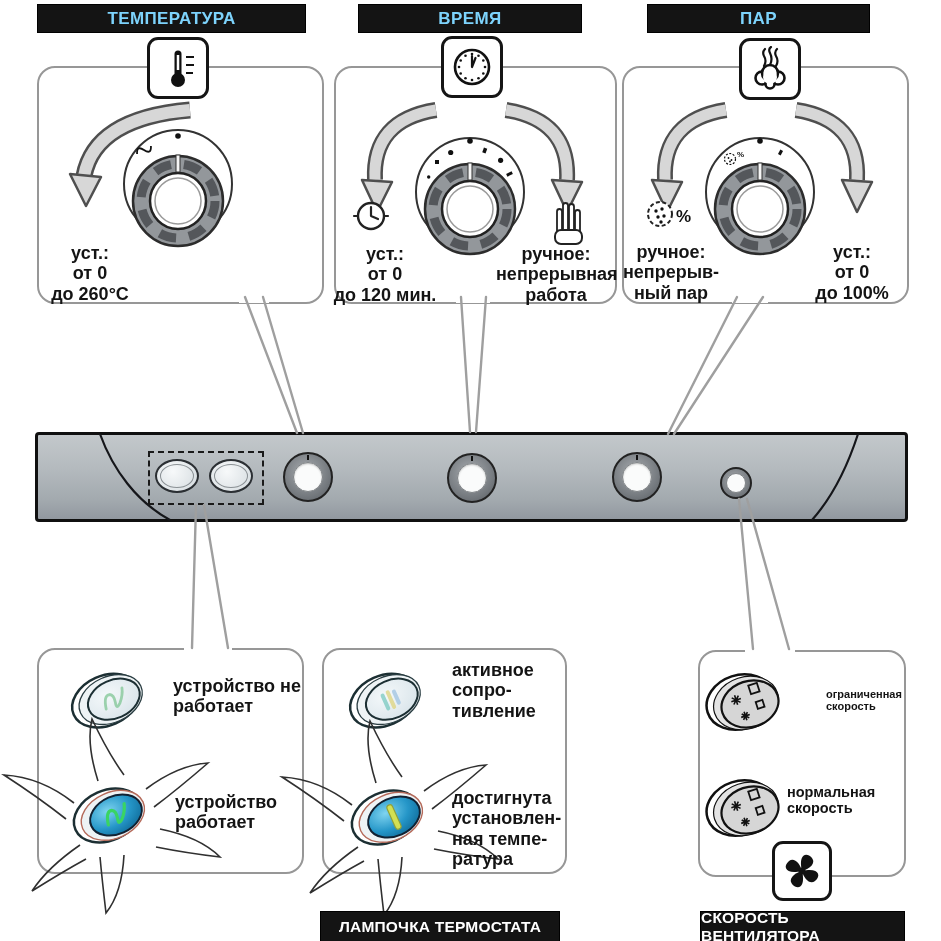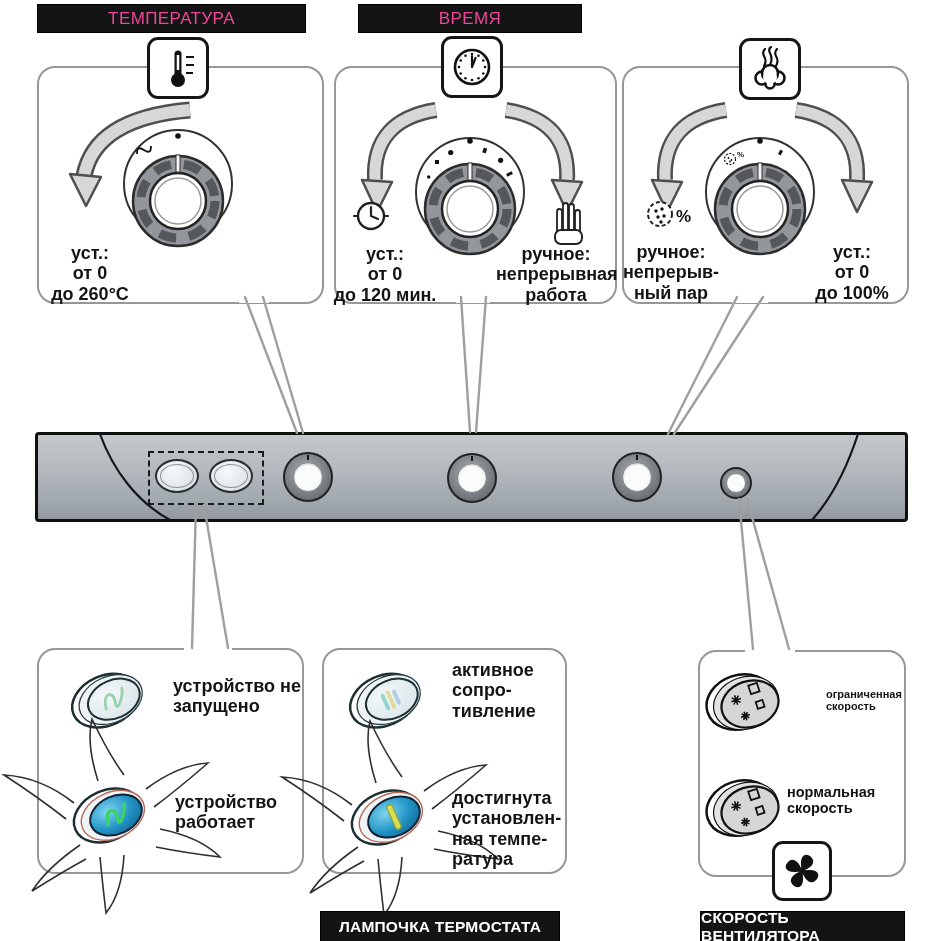--- a/index.html
+++ b/index.html
@@ -2,21 +2,21 @@
 <html><head>
 <meta charset="utf-8">
 <style>
   html,body{margin:0;padding:0;background:#fff;}
   #stage{position:relative;width:941px;height:941px;background:#ffffff;overflow:hidden;
          font-family:"Liberation Sans","DejaVu Sans",sans-serif;color:#141414;}
 
   
   .hbar{position:absolute;height:27px;background:#141414;border:1px solid #000;
         display:flex;align-items:center;justify-content:center;
-        color:#ec4899;font-weight:400;font-size:17px;letter-spacing:.4px;z-index:6;}
+        color:#7dd3fc;font-weight:700;font-size:17px;letter-spacing:.4px;z-index:6;}
   .b1{left:37px;top:4px;width:267px;}
   .b2{left:358px;top:4px;width:222px;text-align:center;}
   .b3{left:647px;top:4px;width:221px;}
   .bbar{position:absolute;height:29px;background:#141414;border:1px solid #000;
         display:flex;align-items:center;justify-content:center;
         color:#fff;font-weight:700;font-size:15.5px;letter-spacing:.2px;z-index:6;}
   .bb1{left:35px;top:911px;width:266px;}
   .bb2{left:320px;top:911px;width:238px;}
   .bb3{left:700px;top:911px;width:203px;}
 
@@ -94,20 +94,21 @@
   .fbtn{position:absolute;z-index:3;overflow:visible;}
   .f1{left:696px;top:662px;} .f2{left:696px;top:768px;}
 </style>
 </head>
 <body>
 
 <div id="stage">
 
   <div class="hbar b1">ТЕМПЕРАТУРА</div>
   <div class="hbar b2">ВРЕМЯ</div>
+  <div class="hbar b3">ПАР</div>
 
   <div class="tile t1">
     <svg width="44" height="44" viewBox="-22 -22 44 44">
       <path d="M0,-14 V10" stroke="#111" stroke-width="7" stroke-linecap="round" fill="none"></path>
       <circle cx="0" cy="12" r="7" fill="#111"></circle>
       <path d="M0,-13 V2" stroke="#fff" stroke-width="2.5" fill="none"></path>
       <path d="M8,-11 h8 M8,-3 h8 M8,5 h7" stroke="#111" stroke-width="2.2" fill="none"></path>
     </svg>
   </div>
   <div class="tile t2">
@@ -413,21 +414,21 @@
         <path d="M0,0 C-4,-16 4,-20 10,-13 C14,-8 8,-2 0,0 Z"></path>
         <path d="M0,0 C16,-4 20,4 13,10 C8,14 2,8 0,0 Z"></path>
         <path d="M0,0 C4,16 -4,20 -10,13 C-14,8 -8,2 0,0 Z"></path>
         <path d="M0,0 C-16,4 -20,-4 -13,-10 C-8,-14 -2,-8 0,0 Z"></path>
         <circle r="3.5"></circle>
       </g>
     </svg>
   </div>
 
   <div class="ml m-standby-off">устройство не
-запущено</div>
+работает</div>
   <div class="ml m-standby-on">устройство
 работает</div>
   <div class="ml m-thermo-off">активное
 сопро-
 тивление</div>
   <div class="ml m-thermo-on">достигнута
 установлен-
 ная темпе-
 ратура</div>
   <div class="ml m-fan-limited">ограниченная

